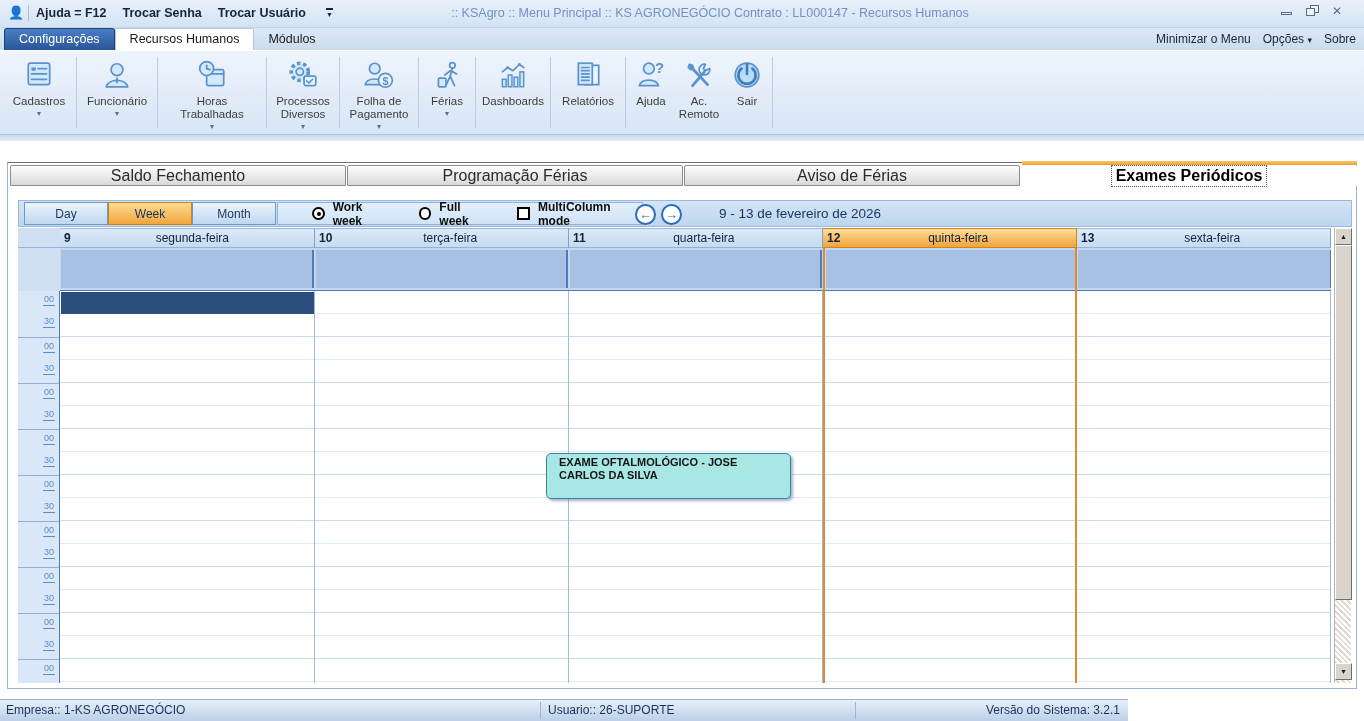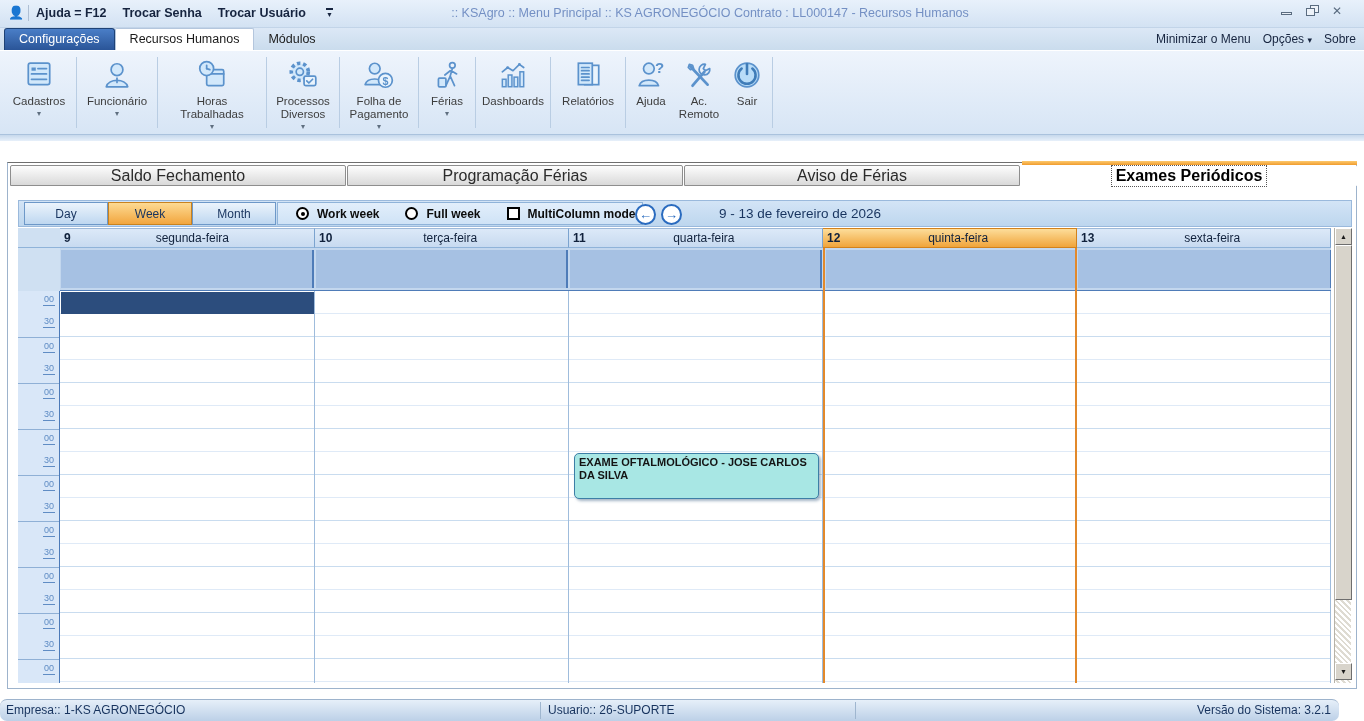--- a/index.html
+++ b/index.html
@@ -46,21 +46,21 @@
   
   .ptabs { position:absolute; left:10px; top:165px; display:flex; }
   .ptab { width:336px; height:21px; margin-right:1px; background:linear-gradient(#fdfdfd,#d9d9d9); border:1px solid #8e8e8e; border-radius:2px 2px 0 0; display:flex; align-items:center; justify-content:center; color:#2b2b2b; font-size:16px; cursor:default; }
   .ptab.active { background:#fff; border-color:#fff; font-weight:bold; color:#000; }
   .ptab.active .ptab-label { outline:1px dotted #555; padding:1px 4px; }
 
   
   .cal-toolbar { left:18px; top:200px; width:1334px; height:27px; background:linear-gradient(#d3e4f6,#bdd6ee); border:1px solid #9ab9dc; }
   .viewbtn { position:absolute; top:1px; height:23px; width:84px; display:flex; align-items:center; justify-content:center; font-size:12px; color:#17335e; background:linear-gradient(#ecf4fc,#bed7f0); border:1px solid #6d98c8; cursor:default; }
   .viewbtn.active { background:linear-gradient(#fdda93,#f2a63e); border-color:#c8821f; }
-  .opt-panel { position:absolute; left:258px; top:1px; width:366px; height:23px; background:linear-gradient(#e2eefb,#cfe3f6); border:1px solid #8fb3d9; display:flex; align-items:center; gap:26px; padding-left:18px; }
+  .opt-panel { position:absolute; left:258px; top:1px; width:366px; height:23px; background:linear-gradient(#e2eefb,#cfe3f6); border:1px solid #8fb3d9; display:flex; align-items:center; gap:26px; padding-left:34px; }
   .opt { display:flex; align-items:center; gap:8px; font-size:12px; font-weight:bold; color:#0c0c0c; cursor:default; }
   .radio { width:13px; height:13px; border:2px solid #000; border-radius:50%; background:#fff; position:relative; }
   .radio.checked::after { content:""; position:absolute; left:2.5px; top:2.5px; width:4px; height:4px; background:#000; border-radius:50%; }
   .checkbox { width:13px; height:13px; border:2px solid #000; background:#fff; }
   .navbtn { position:absolute; top:3px; width:21px; height:21px; border-radius:50%; background:#fff; border:2px solid #2a6bbf; color:#2a6bbf; font-size:13px; line-height:17px; text-align:center; font-weight:bold; cursor:default; }
   .cal-date { position:absolute; left:700px; top:5px; font-size:13.5px; color:#17335e; }
 
   
   .corner { left:18px; top:228px; width:42px; height:20px; background:#cfe0f2; border-bottom:1px solid #8fb3d9; }
   .dayhead { top:228px; height:20px; background:linear-gradient(#dcE9f8,#c7daf0); border-right:1px solid #7ba3cf; border-top:1px solid #9db9d9; border-bottom:1px solid #8fb3d9; color:#10213c; font-size:12px; display:flex; align-items:center; cursor:default; }
@@ -79,29 +79,29 @@
   .hour-cell .hh { position:absolute; left:3px; top:2px; font-size:17px;margin-left:42px; }
   .hour-cell .m0 { position:absolute; left:25px; top:3px; font-size:9px; border-bottom:1px solid #5f8cc4; padding:0 1px 1px; }
   .hour-cell .m30 { position:absolute; left:25px; top:25px; font-size:9px; border-bottom:1px solid #5f8cc4; padding:0 1px 1px; }
   .grid-bg { left:60px; top:291px; width:1271px; height:392px; background-color:#fff;
      background-image:repeating-linear-gradient(to bottom, transparent 0 22px, #dfeaf7 22px 23px, transparent 23px 45px, #c9dcef 45px 46px); }
   .gridcol { top:291px; height:392px; border-right:1px solid #9fbcdc; }
   .sel-cell { left:61px; top:292px; width:253px; height:22px; background:#2c4d7d; }
   .today-overlay { left:823px; top:248px; width:254px; height:435px; border-left:2px solid #e2892b; border-right:2px solid #e2892b; pointer-events:none; }
 
   
-  .event { left:574px; top:453px; width:245px; height:46px; background:#a8e7e4; border:1px solid #3d7fa6; border-radius:5px; box-shadow:2px 2px 3px rgba(90,120,150,.55); padding:2px 4px; font-size:11px; font-weight:bold; color:#141414; line-height:13px; overflow:hidden; cursor:default; }
+  .event { left:546px; top:453px; width:245px; height:46px; background:#a8e7e4; border:1px solid #3d7fa6; border-radius:5px; box-shadow:2px 2px 3px rgba(90,120,150,.55); padding:2px 12px; font-size:11px; font-weight:bold; color:#141414; line-height:13px; overflow:hidden; cursor:default; }
 
   
   .vscroll { left:1334px; top:228px; width:17px; height:455px; background:repeating-linear-gradient(45deg,#ffffff 0 2px,#dedbd2 2px 4px); border-left:1px solid #b6b2a8; }
   .sbtn { position:absolute; left:0; width:17px; height:17px; background:#d8d4cb; border:1px solid; border-color:#ffffff #6e6e6e #6e6e6e #ffffff; font-size:7px; color:#1a1a1a; text-align:center; line-height:15px; cursor:default; }
   .sthumb { position:absolute; left:0; top:17px; width:17px; height:355px; background:#d8d4cb; border:1px solid; border-color:#ffffff #6e6e6e #6e6e6e #ffffff; cursor:default; }
 
   
-  .statusbar { left:0; top:699px; width:1339px; height:22px; background:linear-gradient(#e6eff9,#bcd0e7); border-top:1px solid #9db3cc; color:#17335e; font-size:12px;border-radius:7px; }
+  .statusbar { left:0; top:699px; width:1128px; height:22px; background:linear-gradient(#e6eff9,#bcd0e7); border-top:1px solid #9db3cc; color:#17335e; font-size:12px; }
   .statusbar .cell { position:absolute; top:3px; }
   .sb-div { position:absolute; top:2px; width:1px; height:17px; background:#fff; border-left:1px solid #9fb6cf; }
 
   svg .st { stroke:#5b92cc; stroke-width:1.6; fill:none; stroke-linecap:round; stroke-linejoin:round; }
   svg .fl { fill:#d2e8fb; }
 </style>
 </head>
 <body>
 
 <div class="abs titlebar">

